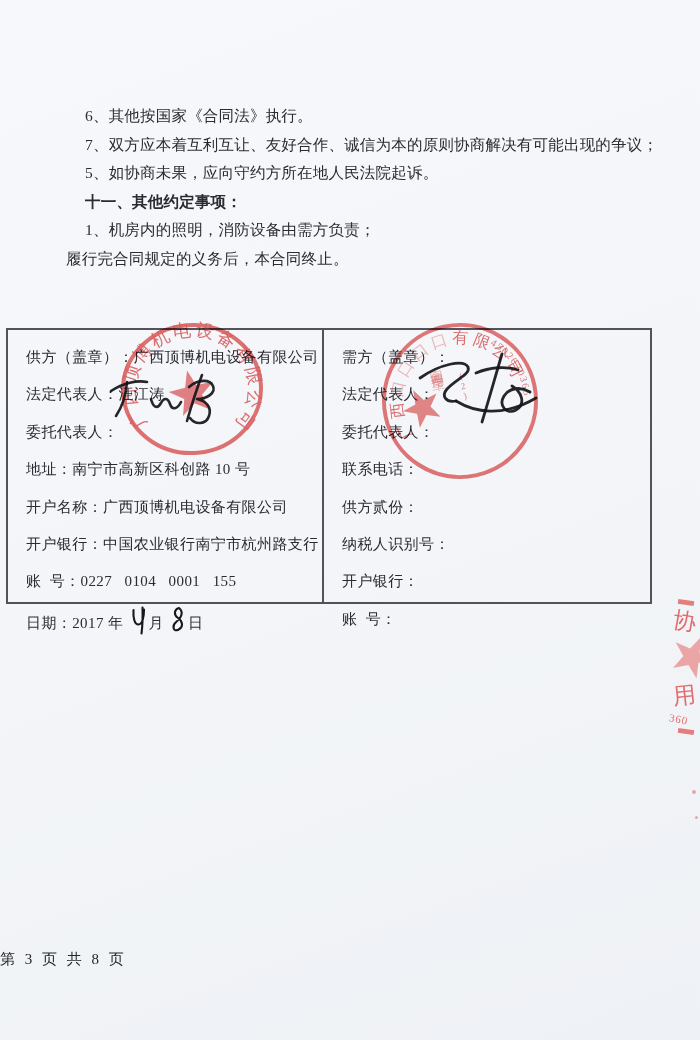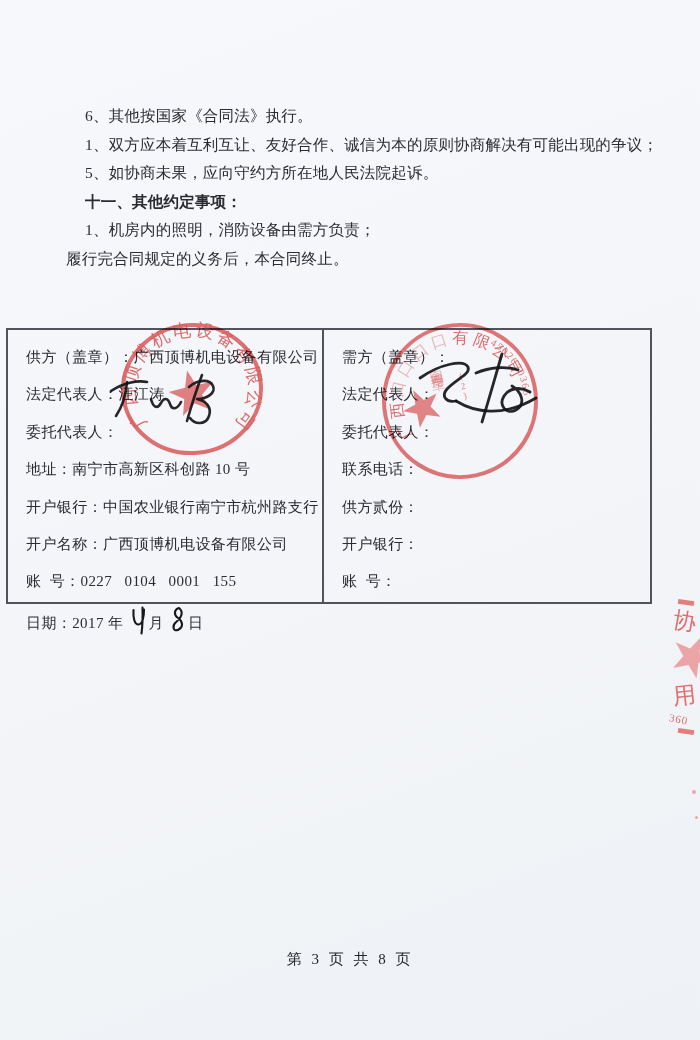--- a/index.html
+++ b/index.html
@@ -31,58 +31,59 @@
   
   .edge-seal{position:absolute;left:656px;top:598px;width:44px;height:170px;
              overflow:hidden;color:#dd4b4b;opacity:0.8;}
   .edge-seal .dash{width:16px;height:5px;background:#e06060;margin:2px 0 4px 22px;transform:rotate(8deg);}
   .edge-seal .zi{font-size:23px;line-height:26px;margin-left:17px;display:inline-block;}
   .edge-seal .zi1{transform:rotate(10deg);}
   .edge-seal .zi2{transform:rotate(-6deg);}
   .edge-seal .digits{font-size:11px;letter-spacing:1px;margin-left:13px;transform:rotate(12deg);display:inline-block;}
   .speck{position:absolute;background:#e06a6a;border-radius:50%;opacity:0.55;}
   
-  .footer{position:absolute;top:950px;left:0;width:700px;text-align:center;
+  .footer{position:absolute;top:950px;left:0;width:700px;
           font-size:15px;letter-spacing:3px;color:#26262e;}
 </style>
 </head>
 <body>
 
 <div class="page">
 
   <section class="clauses">
     <p class="line">6、其他按国家《合同法》执行。</p>
-    <p class="line">1、双方应本着互利互让、友好合作、诚信为本的原则协商解决有可能出现的争议；</p>
+    <p class="line">7、双方应本着互利互让、友好合作、诚信为本的原则协商解决有可能出现的争议；</p>
     <p class="line">5、如协商未果，应向守约方所在地人民法院起诉。</p>
     <p class="line bold">十一、其他约定事项：</p>
     <p class="line">1、机房内的照明，消防设备由需方负责；</p>
     <p class="line hang">履行完合同规定的义务后，本合同终止。</p>
   </section>
 
   <div class="sign-table">
     <div class="cell supplier">
       <p class="trow"><span>供方（盖章）：</span><span>广西顶博机电设备有限公司</span></p>
       <p class="trow"><span>法定代表人：</span><span>汪江涛</span></p>
       <p class="trow"><span>委托代表人：</span><span></span></p>
       <p class="trow"><span>地址：</span><span>南宁市高新区科创路 10 号</span></p>
+      <p class="trow"><span>开户名称：</span><span>广西顶博机电设备有限公司</span></p>
       <p class="trow"><span>开户银行：</span><span>中国农业银行南宁市杭州路支行</span></p>
-      <p class="trow"><span>开户名称：</span><span>广西顶博机电设备有限公司</span></p>
       <p class="trow"><span>账  号：</span><span>0227   0104   0001   155</span></p>
       <p class="trow"><span>日期：</span><span>2017 年 </span><svg class="hand-digit" width="17" height="30" viewBox="0 0 17 30" aria-label="4">
             <path d="M3.5,5 C3,13 4.5,19.5 8.5,19.5 C12.5,19.5 14,12 14,4.5 M12.5,2.5 C12.8,12 12.5,21 11.5,28.5"></path>
           </svg><span>月 </span><svg class="hand-digit" width="16" height="30" viewBox="0 0 16 30" aria-label="8">
             <path d="M9,3 C4,4.5 3.5,10 8,13 C12.8,16.2 13.8,22 8.2,24.8 C3,27.2 1.8,20.5 6.2,17 C11,13.5 14.2,7 9,3"></path>
           </svg><span>日</span></p>
     </div>
     <div class="cell buyer">
       <p class="trow"><span>需方（盖章）：</span><span></span></p>
       <p class="trow"><span>法定代表人：</span><span></span></p>
       <p class="trow"><span>委托代表人：</span><span></span></p>
       <p class="trow"><span>联系电话：</span><span></span></p>
       <p class="trow"><span>供方贰份：</span><span></span></p>
+      <p class="trow"><span>纳税人识别号：</span><span></span></p>
       <p class="trow"><span>开户银行：</span><span></span></p>
       <p class="trow"><span>账  号：</span><span></span></p>
     </div>
   </div>
 
   <svg class="seal" style="left:116px;top:316px;" width="152" height="146" viewBox="0 0 152 146">
     <g transform="rotate(-5 76 73)">
       <ellipse cx="76" cy="73" rx="69" ry="64" fill="none" stroke="#dd4343" stroke-width="4" stroke-opacity="0.88"></ellipse>
       <defs>
           <path id="supArc" d="M32.3,107 A57,53 0 1 1 119.7,107" fill="none"></path>

